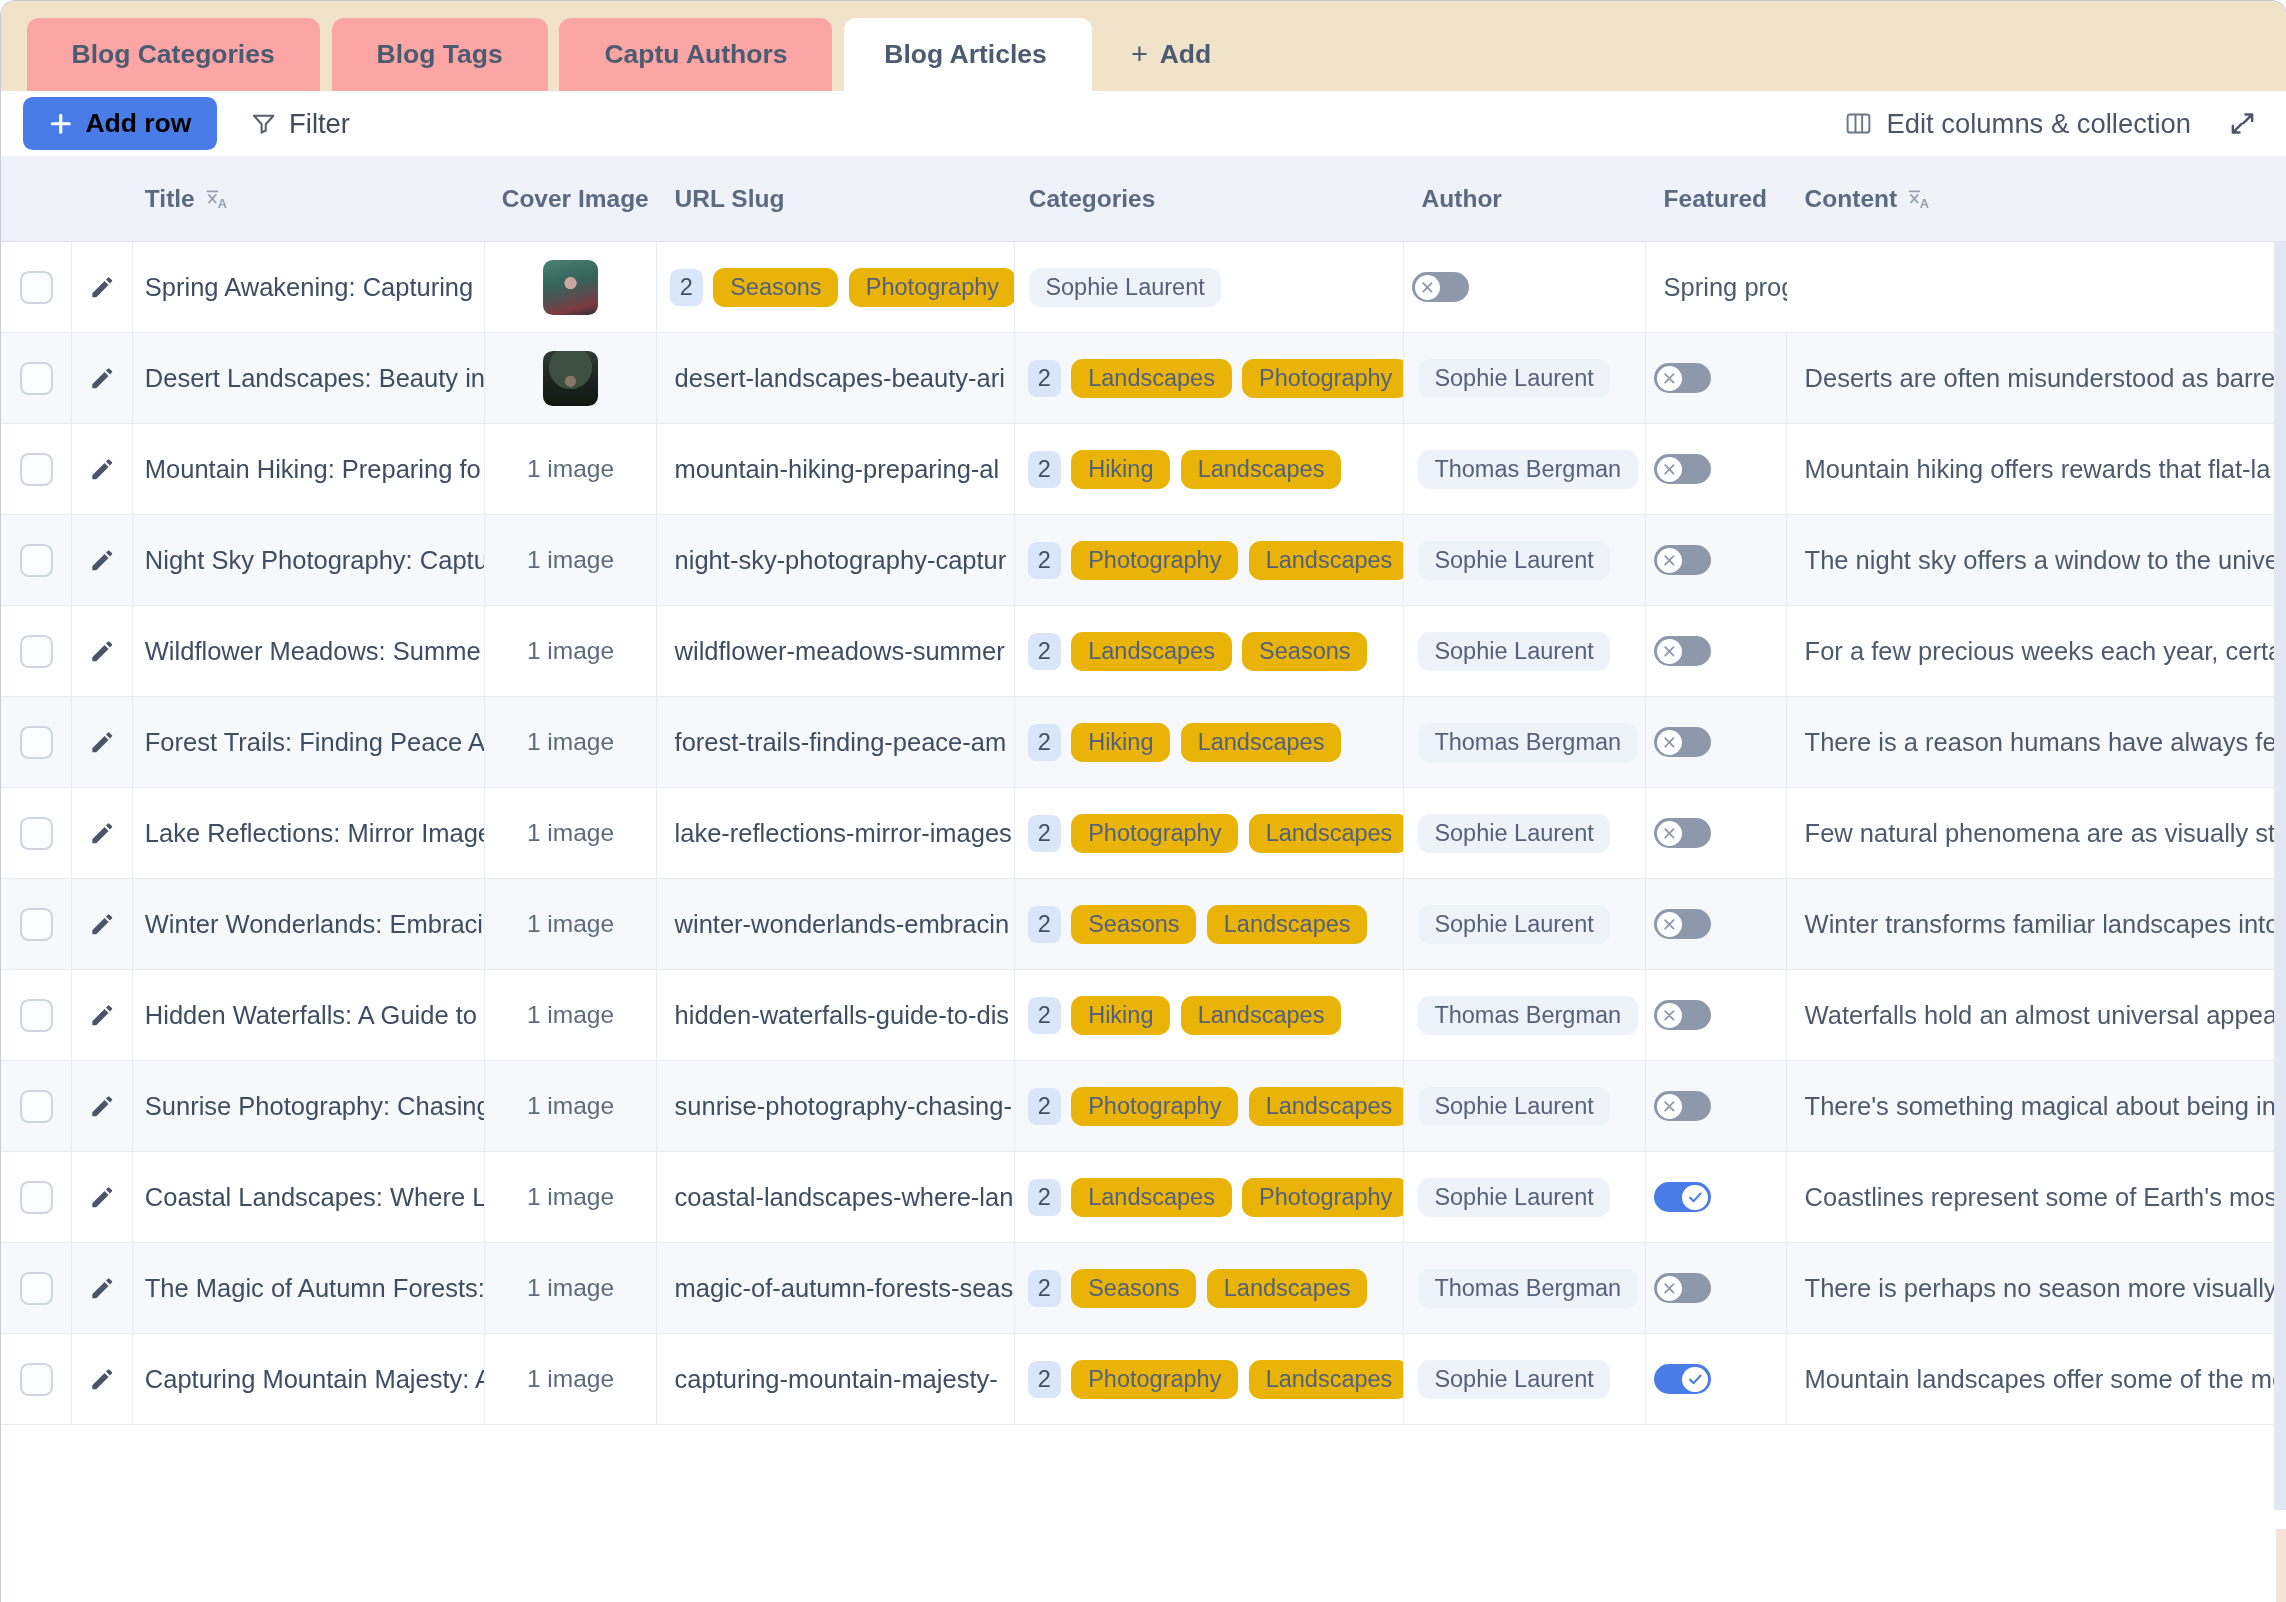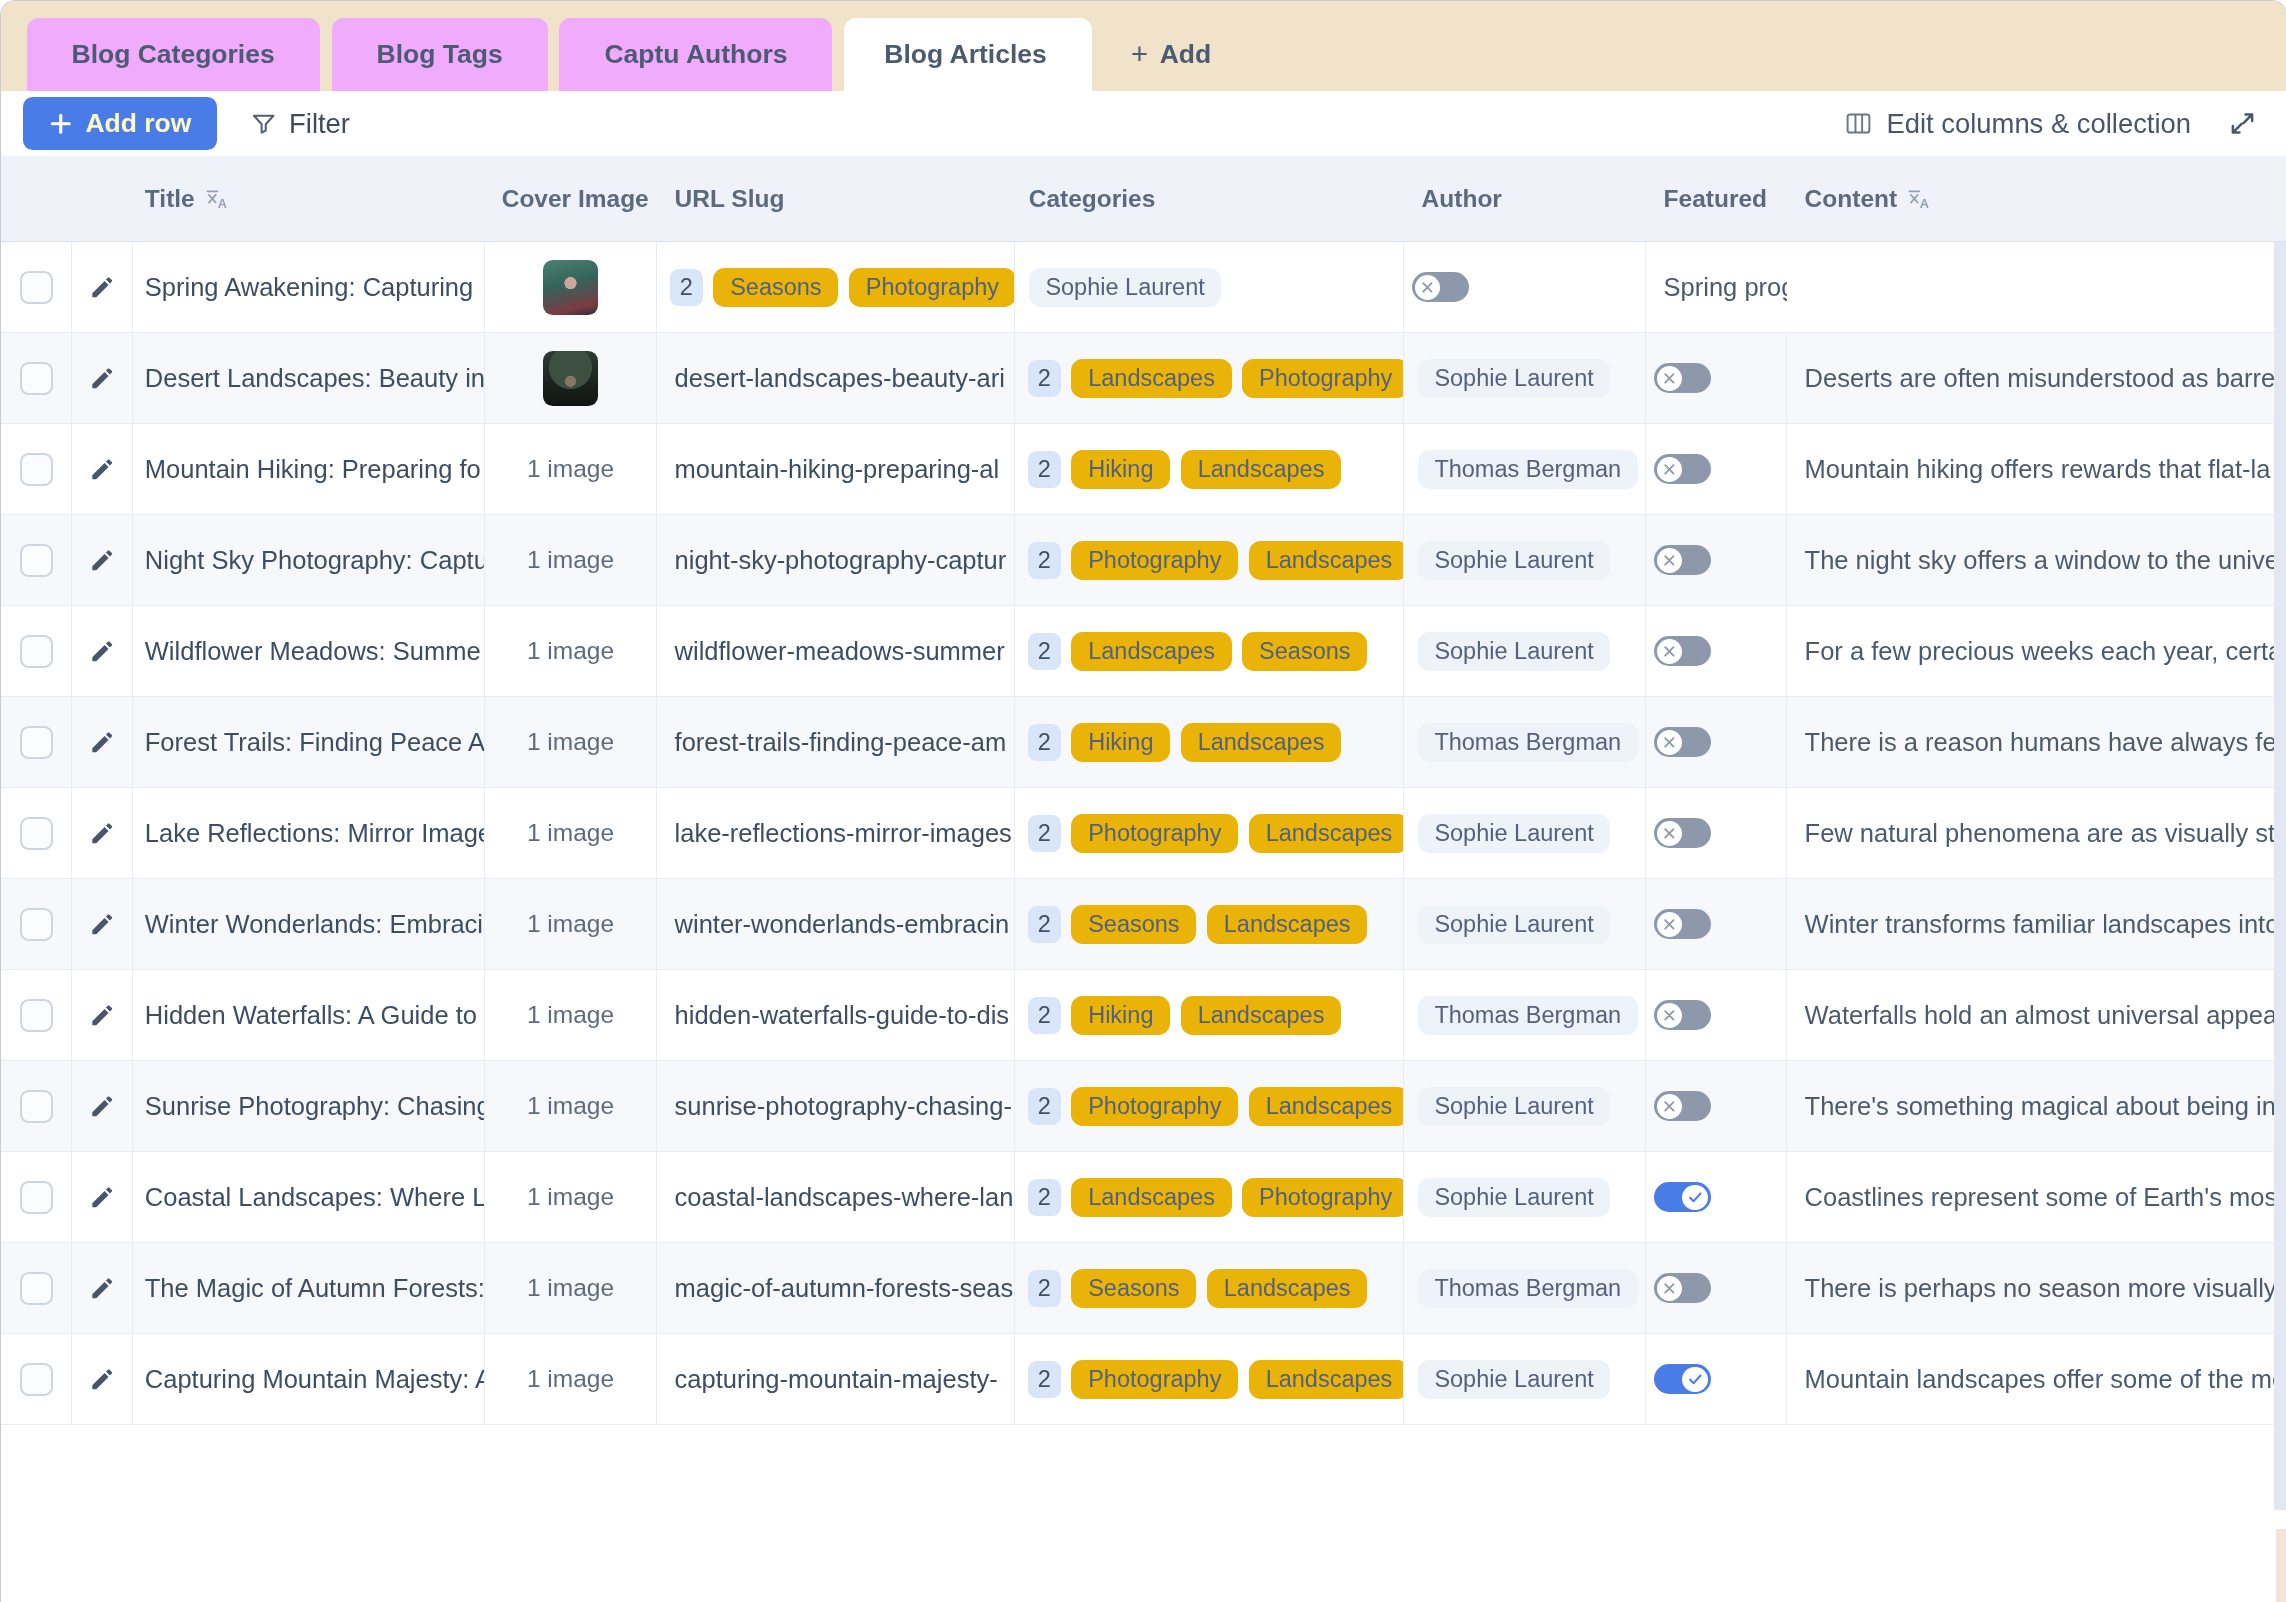--- a/index.html
+++ b/index.html
@@ -4,31 +4,31 @@
 <style>
   * { margin:0; padding:0; box-sizing:border-box; }
   html,body { width:2287px; height:1603px; overflow:hidden; background:#fff;
               font-family:"Liberation Sans","DejaVu Sans",sans-serif; }
   .panel { position:relative; width:2287px; height:1603px; border:1px solid #c6cbd5;
            border-bottom:none; border-radius:15.7px 15.7px 0 0; overflow:hidden; background:#fff; }
 
   
   .tabbar { height:90px; background:#f1e2ca; display:flex; align-items:flex-end; padding-left:25.5px; }
   .tab { height:73px; display:flex; align-items:center; padding:0 45px; margin-right:11.8px;
-         background:#f0abfc; border-radius:11.8px 11.8px 0 0; font-size:26.5px; font-weight:600;
+         background:#fca5a5; border-radius:11.8px 11.8px 0 0; font-size:26.5px; font-weight:600;
          color:#4b5b72; white-space:nowrap; cursor:pointer; }
   .tab.active { background:#ffffff;padding-left:40px; }
   .tab-add { height:73px; display:flex; align-items:center; gap:11.8px; padding:0 27.4px;
              font-size:26.5px; font-weight:600; color:#4b5b72; cursor:pointer; }
   .plus-glyph { font-size:29px; font-weight:400; line-height:1; }
 
   
   .toolbar { height:65px; background:#fff; display:flex; align-items:center; padding:0 29px 0 21.6px; }
   .btn-addrow { display:flex; align-items:center; gap:11.8px; height:53px; padding:0 25.5px;
-                background:#4a7ce8; color:#fef9c3; font-size:26.5px; font-weight:600;
+                background:#4a7ce8; color:#000000; font-size:26.5px; font-weight:600;
                 border:none; border-radius:9.8px; cursor:pointer; }
   .filter { display:flex; align-items:center; gap:11.8px; margin-left:33px; font-size:27.4px;
             color:#3f4a5a; cursor:pointer; }
   .toolbar-right { margin-left:auto; display:flex; align-items:center; gap:37px; }
   .editcols { display:flex; align-items:center; gap:13.7px; font-size:27.4px; color:#4a5668; cursor:pointer; }
   .icon { display:inline-flex; }
 
   
   .grid-cols { display:grid; grid-template-columns:71px 61px 352px 172px 358px 389px 242px 141px 490px; }
   .thead { height:86px; background:#eff3f9; border-bottom:1px solid #dde2ea; align-items:center; }

